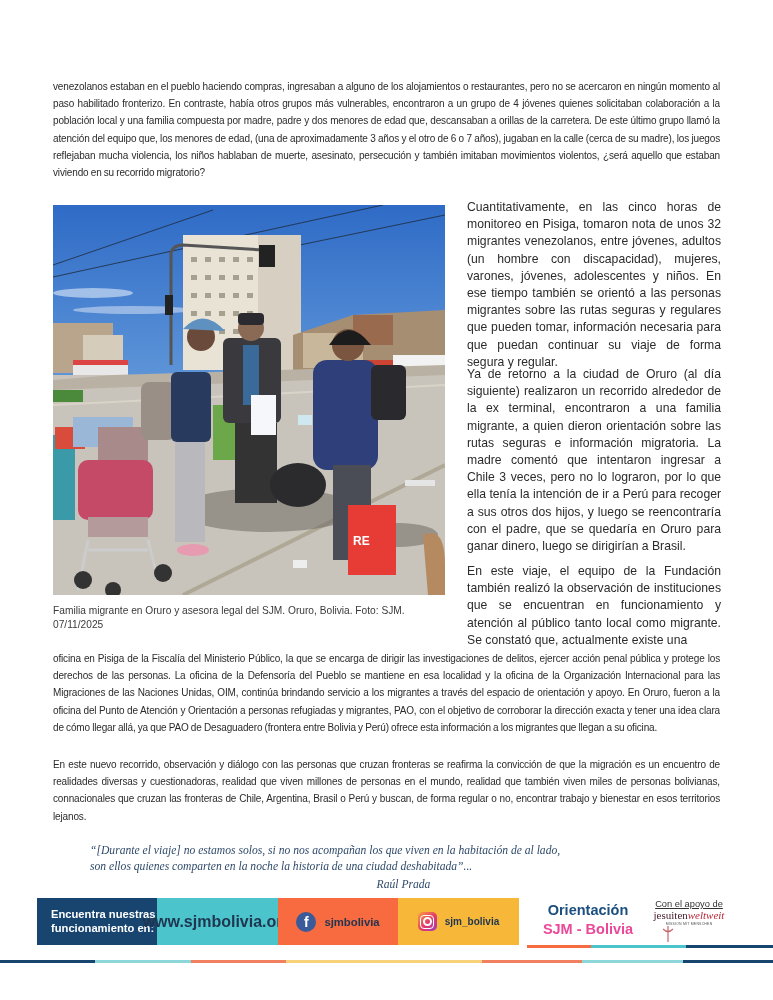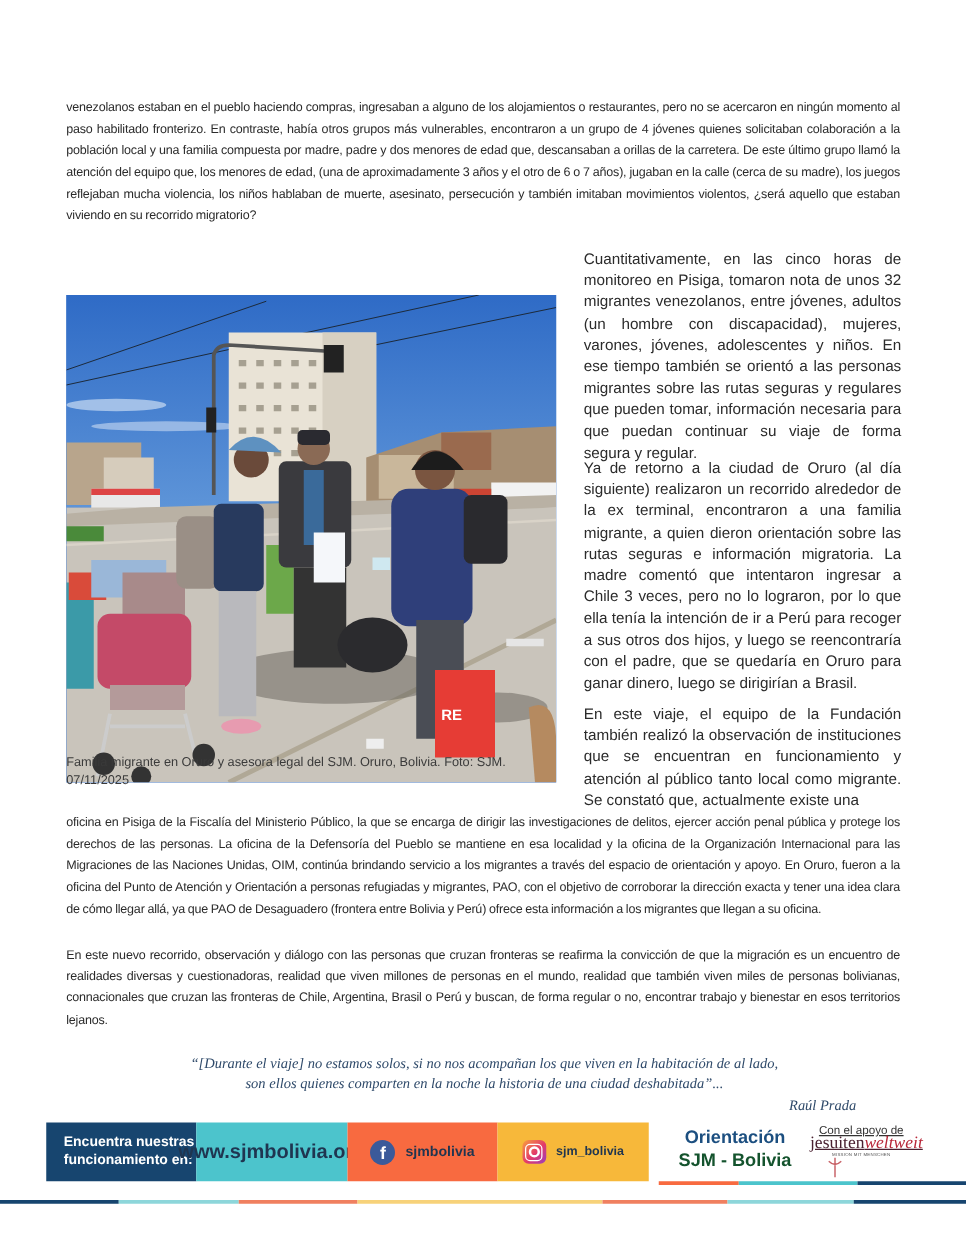--- a/index.html
+++ b/index.html
@@ -21,59 +21,59 @@
   .col-right { left: 467px; width: 254px; letter-spacing: 0; word-spacing: 0; font-size: 12.2px; }
   .p-r1 { top: 199px; }
   .p-r2 { top: 366px; }
   .p-r3 { top: 563px; }
   .p-mid { left: 53px; top: 650px; width: 667px; }
   .p-last { left: 53px; top: 756px; width: 667px; }
 
   
   .photo {
     position: absolute; left: 53px; top: 205px; width: 392px; height: 390px;
-    overflow: hidden; background: #3a73c8; margin-top: 31px;
+    overflow: hidden; background: #3a73c8;
   }
   .photo svg { display: block; width: 100%; height: 100%; }
   .caption {
     position: absolute; left: 53px; top: 604px; width: 392px;
     font-size: 10.2px; line-height: 14px; text-align: left; color: #3a3a3a;
   }
 
   
   .quote {
     position: absolute; left: 90px; top: 843px; width: 595px;
     font-family: "Liberation Serif", "DejaVu Serif", serif;
-    font-style: italic; font-size: 11.6px; line-height: 16px; text-align: center; color: #2f4a6a;
+    font-style: italic; font-size: 11.6px; line-height: 16px; text-align: left; color: #2f4a6a;
   }
   .quote-author {
-    position: absolute; left: 90px; top: 878px; width: 595px;
+    position: absolute; left: 106px; top: 878px; width: 595px;
     font-family: "Liberation Serif", "DejaVu Serif", serif;
-    font-style: italic; font-size: 11.6px; text-align: right; color: #2f4a6a;
+    font-style: italic; font-size: 11.6px; text-align: center; color: #2f4a6a;
   }
 
   
   .banner { position: absolute; top: 898px; height: 47px; display: flex; align-items: center; }
   .b-label { left: 37px; width: 120px; background: #17456f; color: #fff; font-weight: bold; font-size: 11.2px; line-height: 13.5px; padding-left: 14px; }
   .b-web { left: 157px; width: 121px; background: #4cc4cc; color: #1f3550; font-weight: bold; font-size: 16px; justify-content: center; }
   .b-fb { left: 278px; width: 120px; background: #f86a40; color: #1f3550; font-weight: bold; font-size: 11.3px; justify-content: center; gap: 8px; }
   .b-ig { left: 398px; width: 121px; background: #f7b83a; color: #1f3550; font-weight: bold; font-size: 10px; justify-content: center; gap: 8px; }
 
   .fb-icon { width: 20px; height: 20px; border-radius: 50%; background: #3b5a9a; color: #fff; font-weight: bold; font-size: 14px; display: flex; align-items: center; justify-content: center; font-family: "Liberation Sans", sans-serif; }
   .ig-icon { width: 19px; height: 19px; border-radius: 5px; background: linear-gradient(135deg, #f9a03c, #e23a6a 55%, #9a3ec0); position: relative; }
   .ig-icon::before { content: ""; position: absolute; left: 5px; top: 5px; width: 9px; height: 9px; border: 2px solid #fff; border-radius: 50%; box-sizing: border-box; }
   .ig-icon::after { content: ""; position: absolute; left: 2.5px; top: 2.5px; width: 14px; height: 14px; border: 1.5px solid #fff; border-radius: 4px; box-sizing: border-box; }
 
   .comm { position: absolute; left: 538px; top: 901px; width: 100px; text-align: center; font-weight: bold; font-size: 14.5px; line-height: 19px; }
   .comm-1 { color: #1c4f80; display: block; }
-  .comm-2 { color: #14532d; display: block; }
+  .comm-2 { color: #ec4899; display: block; }
 
   .support { position: absolute; left: 648px; top: 899px; width: 82px; text-align: center; }
   .support-top { font-size: 9.3px; color: #333; display: block; text-decoration: underline; }
-  .support-brand { font-family: "Liberation Serif", serif; font-size: 14px; color: #4a2030; display: block; line-height: 12px; text-decoration: underline; }
+  .support-brand { font-family: "Liberation Serif", serif; font-size: 11px; color: #4a2030; display: block; line-height: 12px; }
   .support-brand i { color: #b8283a; }
   .support-sub { font-size: 3.5px; color: #555; display: block; letter-spacing: 0.2px; margin-top: 1px; }
   .support-cross { position: absolute; left: 14px; top: 27px; width: 12px; height: 16px; }
 
   
   .rule { position: absolute; height: 3px; }
 </style>
 </head>
 <body>
 

